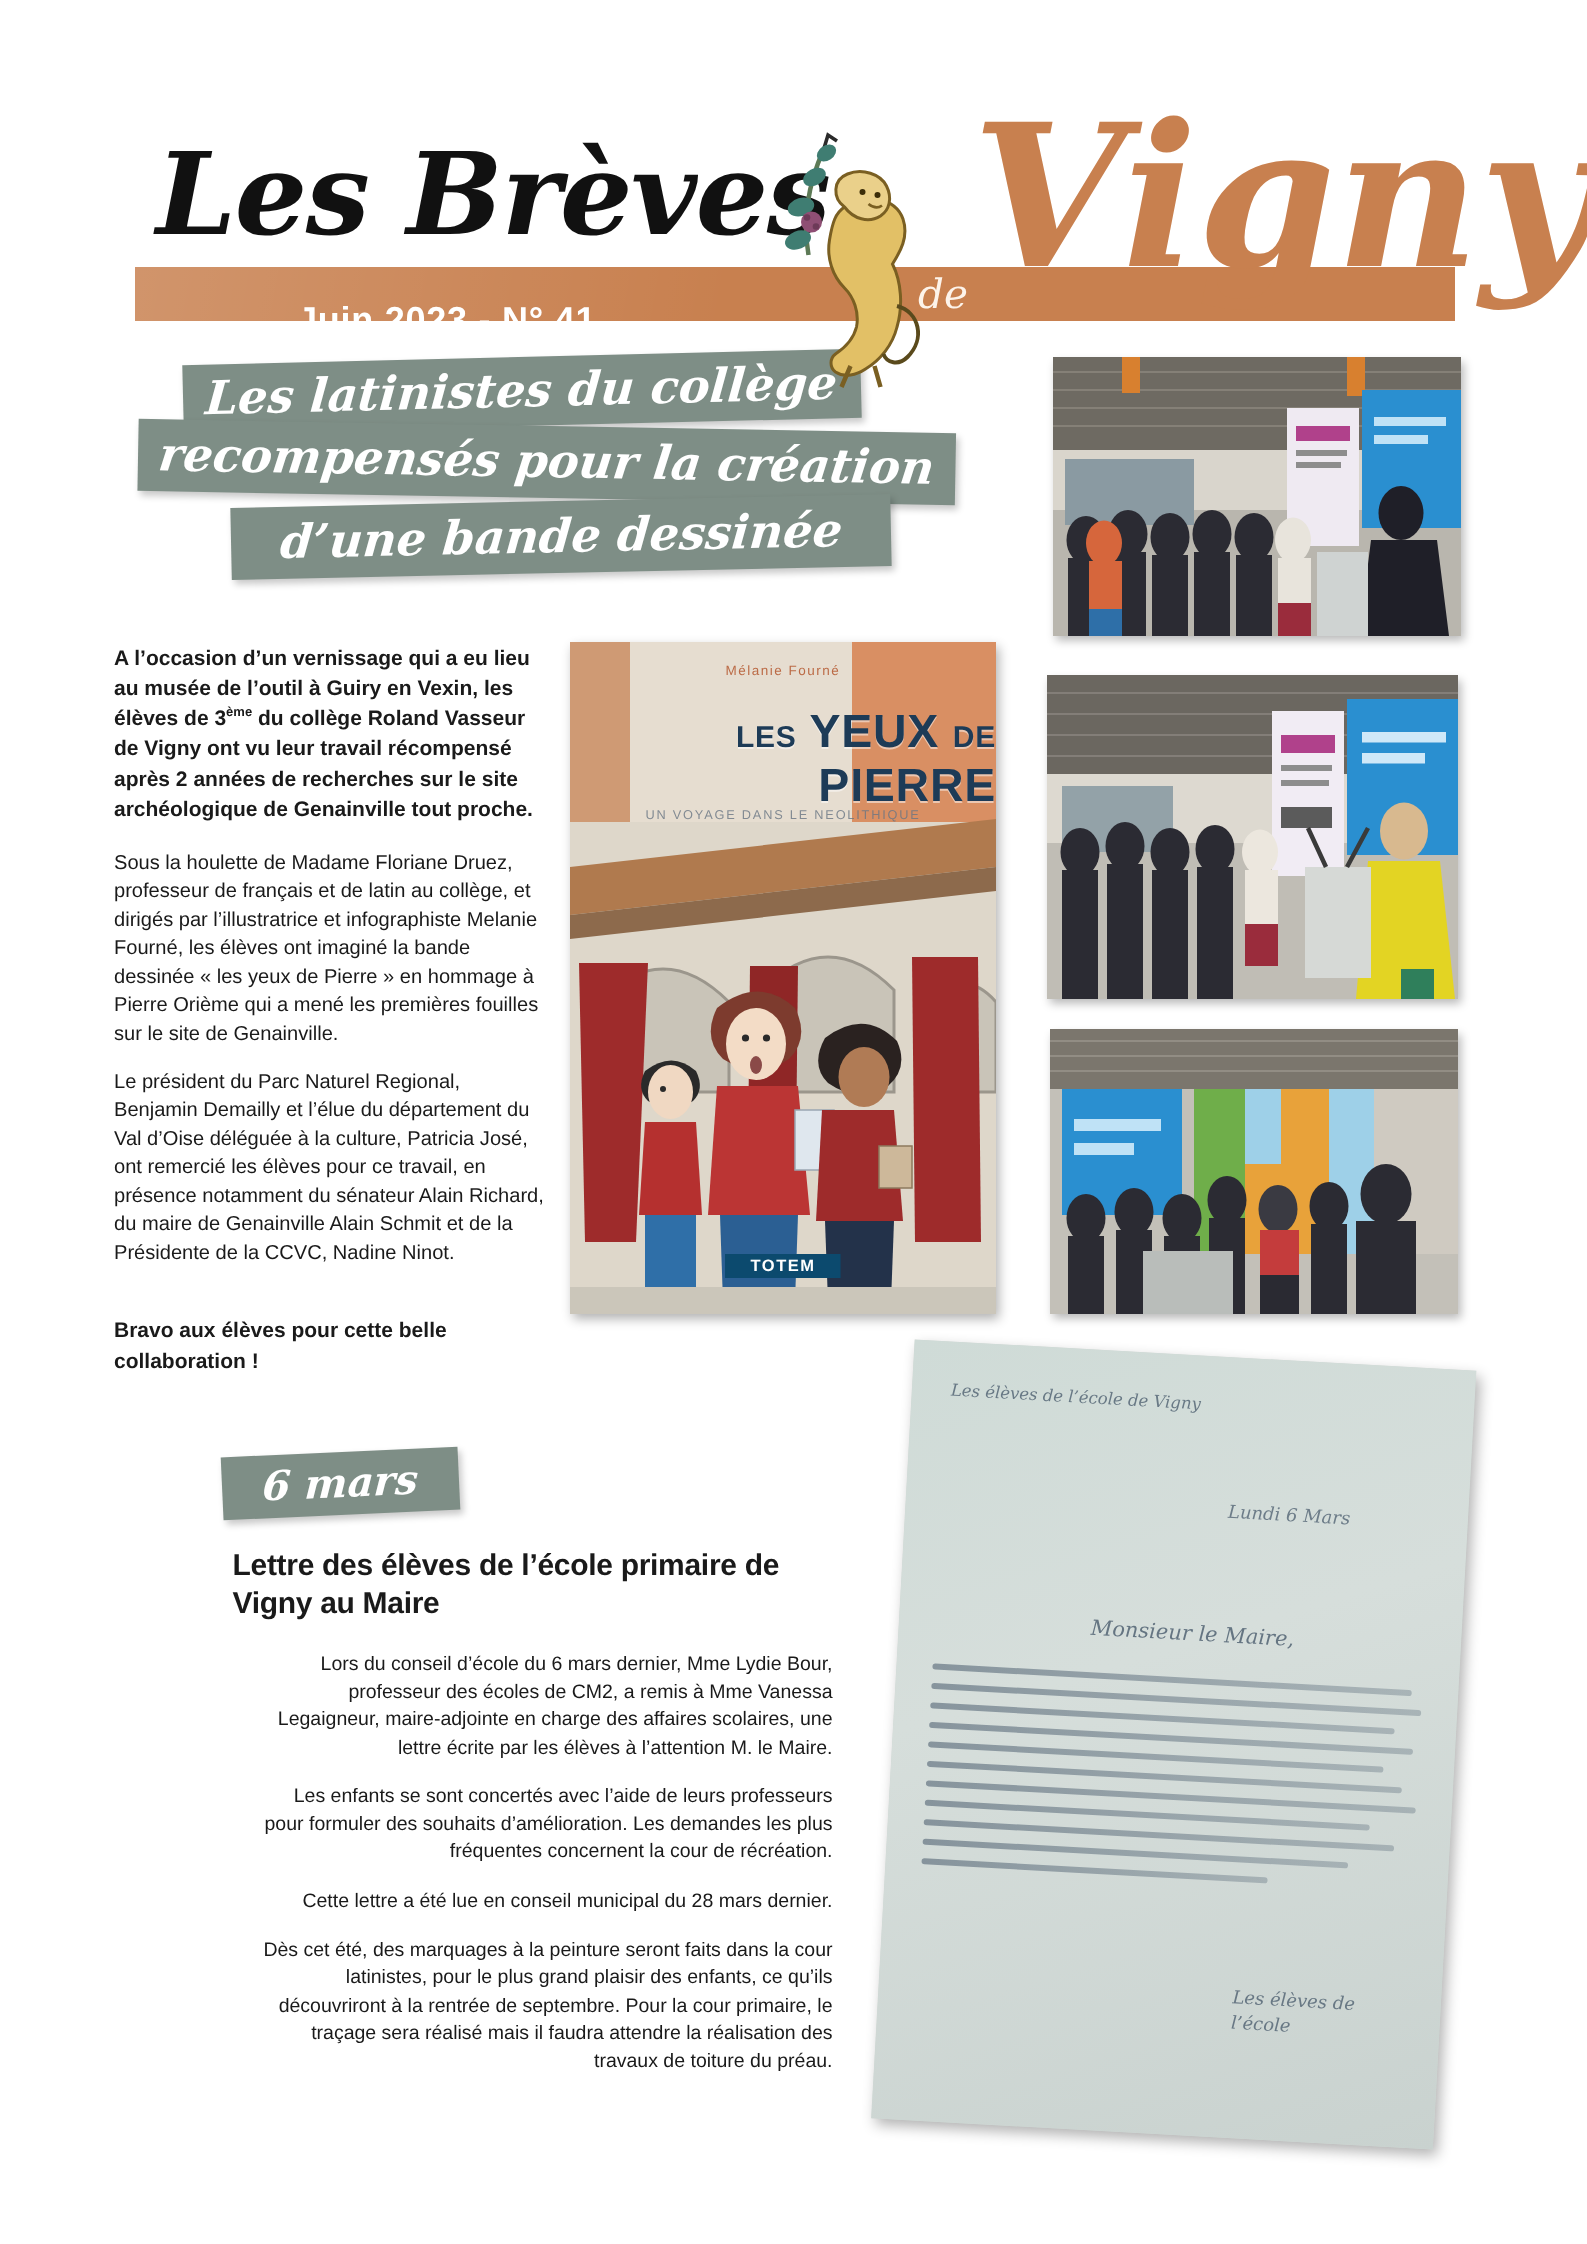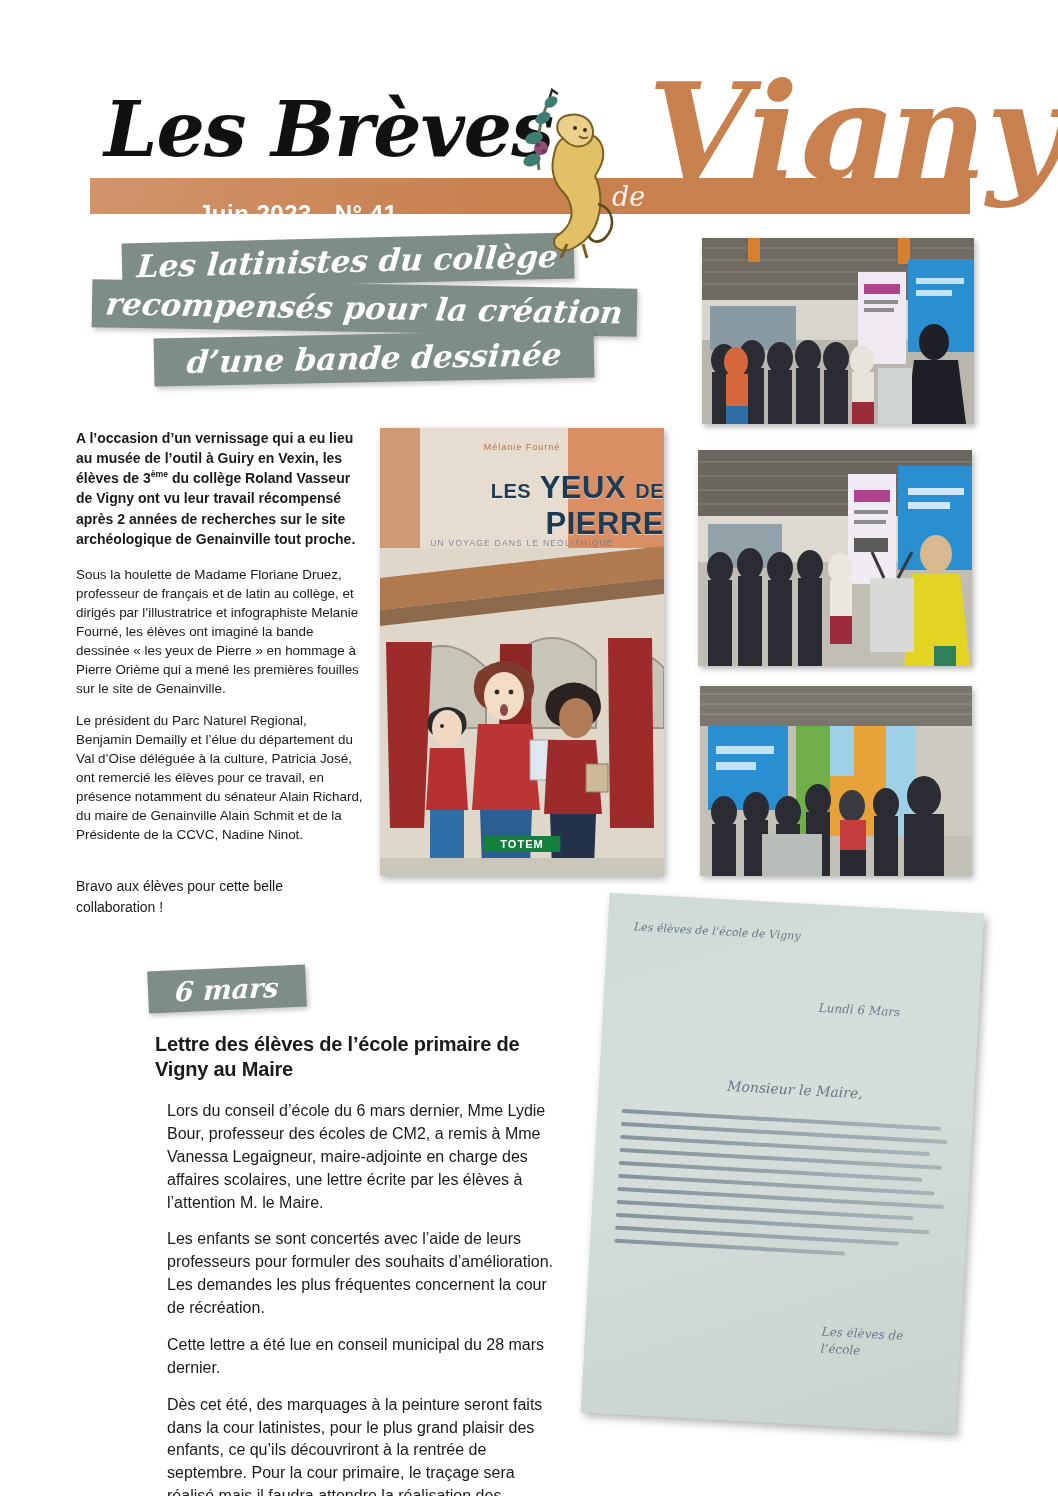--- a/index.html
+++ b/index.html
@@ -57,21 +57,21 @@
   }
   .banner span{display:block;transform:skewX(-6deg);}
   .banner-1{left:30px;top:4px;width:452px;height:46px;font-size:31px;transform:rotate(-1.4deg);}
   .banner-2{left:0px;top:50px;width:545px;height:48px;font-size:31px;transform:rotate(1.0deg);}
   .banner-3{left:62px;top:100px;width:440px;height:48px;font-size:31px;transform:rotate(-1.2deg);}
 
   
   .a1-text{position:absolute;left:76px;top:428px;width:290px;}
   .a1-text p{margin:0 0 13px 0;font-size:13.4px;line-height:1.42;}
   .a1-text p.lead{font-weight:700;font-size:14px;line-height:1.44;margin-bottom:16px;}
-  .a1-text p.closing{font-weight:400;font-size:14px;line-height:1.44;margin-top:32px;}
+  .a1-text p.closing{font-weight:700;font-size:14px;line-height:1.44;margin-top:32px;}
   sup{font-size:.62em;vertical-align:super;}
 
   
   .bd-cover{
     position:absolute;left:380px;top:428px;width:284px;height:448px;
     background:#e8e2d8;box-shadow:2px 3px 7px rgba(0,0,0,.3);overflow:hidden;
   }
   .bd-sky{position:absolute;inset:0;background:linear-gradient(#d9d2c6,#cfc8bc);}
   .bd-title{
     position:absolute;left:0;top:42px;width:100%;text-align:right;
@@ -82,21 +82,21 @@
   .bd-author{
     position:absolute;left:0;top:14px;width:100%;text-align:center;
     font-size:9px;color:#b4572e;letter-spacing:1px;z-index:3;opacity:.85;
   }
   .bd-sub{
     position:absolute;left:0;top:80px;width:100%;text-align:center;
     font-size:8.5px;color:#6a7684;letter-spacing:1.2px;z-index:3;opacity:.8;margin-top:30px;
   }
   .bd-logo{
     position:absolute;left:50%;bottom:24px;transform:translateX(-50%);
-    background:#15803d;color:#fff;font-size:11px;font-weight:800;
+    background:#0c4a6e;color:#fff;font-size:11px;font-weight:800;
     padding:2px 17px;letter-spacing:1px;z-index:4;
   }
 
   
   .photo{position:absolute;background:#cfd2cf;box-shadow:2px 3px 6px rgba(0,0,0,.28);overflow:hidden;}
   .photo-1{left:702px;top:238px;width:272px;height:186px;}
   .photo-2{left:698px;top:450px;width:274px;height:216px;}
   .photo-3{left:700px;top:686px;width:272px;height:190px;}
 
   
@@ -108,21 +108,21 @@
   }
   .date-tag span{
     font-family:"DejaVu Serif","Liberation Serif",serif;font-style:italic;font-weight:700;
     font-size:27px;color:#fff;transform:skewX(-6deg);
   }
   .a2-title{
     position:absolute;left:155px;top:1032px;width:400px;
     font-size:20px;font-weight:800;line-height:1.25;letter-spacing:-.2px;
   }
   .a2-text{position:absolute;left:155px;top:1100px;width:400px;}
-  .a2-text p{margin:0 0 14px 12px;font-size:16px;line-height:1.43;}
+  .a2-text p{margin:0 0 14px 12px;font-size:13px;line-height:1.43;text-align:right;}
 
   
   .letter-photo{
     position:absolute;left:595px;top:903px;width:375px;height:520px;
     background:#cfd8d4;box-shadow:3px 4px 9px rgba(0,0,0,.3);
     transform:rotate(3.2deg);overflow:hidden;
   }
   .letter-paper{position:absolute;inset:0;
     background:linear-gradient(160deg,#cfdbd7 0%,#d6dedb 40%,#c9d2cf 100%);}
   .hw{position:absolute;font-family:"DejaVu Serif","Liberation Serif",serif;

